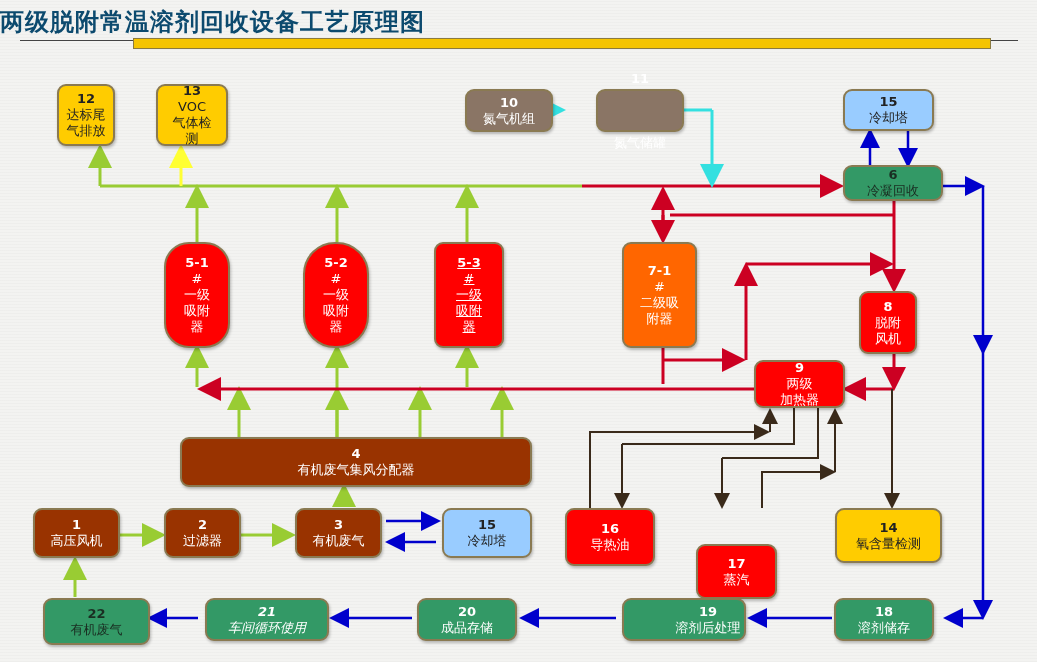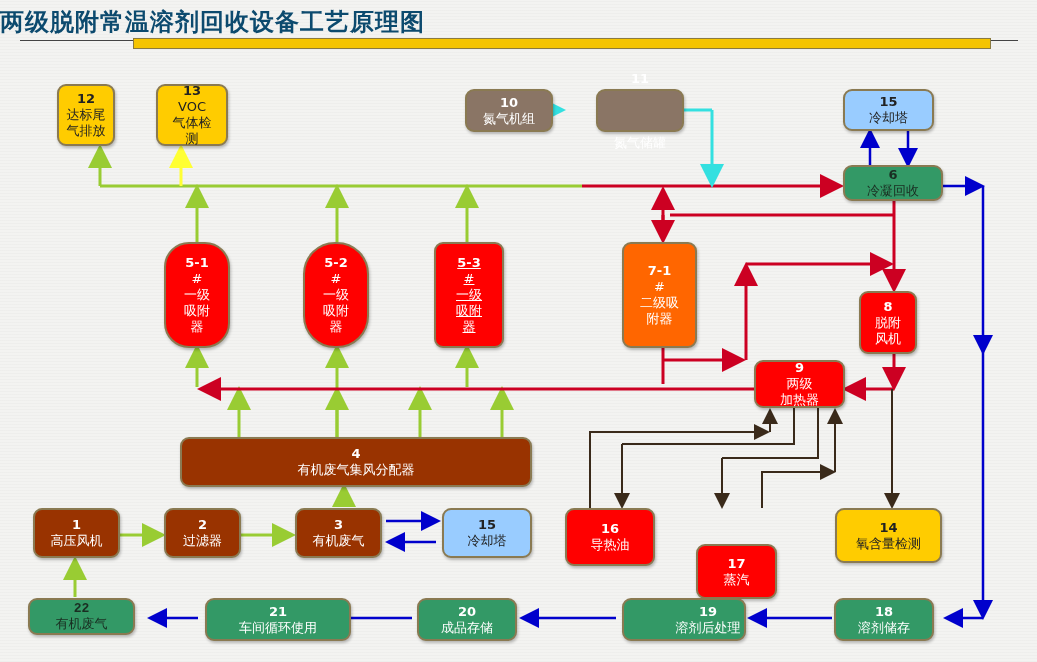--- a/index.html
+++ b/index.html
@@ -220,25 +220,25 @@
 </div>
 <div class="node red" style="left:696px;top:508px;width:81px;height:55px;margin-top:36px;">
   <span class="num">17</span>
   <span class="lbl">蒸汽</span>
 </div>
 <div class="node gold" style="left:835px;top:508px;width:107px;height:55px;">
   <span class="num">14</span>
   <span class="lbl">氧含量检测</span>
 </div>
 
-<div class="node green" style="left:28px;top:598px;width:107px;height:37px;font-family:Liberation Mono, monospace;">
+<div class="node green" style="left:43px;top:598px;width:107px;height:47px;">
   <span class="num">22</span>
   <span class="lbl">有机废气</span>
 </div>
-<div class="node green light" style="left:205px;top:598px;width:146px;height:43px;">
+<div class="node green light" style="left:205px;top:598px;width:124px;height:43px;font-style:italic;">
   <span class="num">21</span>
   <span class="lbl">车间循环使用</span>
 </div>
 <div class="node green light" style="left:417px;top:598px;width:100px;height:43px;">
   <span class="num">20</span>
   <span class="lbl">成品存储</span>
 </div>
 <div class="node green light" style="left:622px;top:598px;width:124px;height:43px;padding-left:48px;">
   <span class="num">19</span>
   <span class="lbl">溶剂后处理</span>

